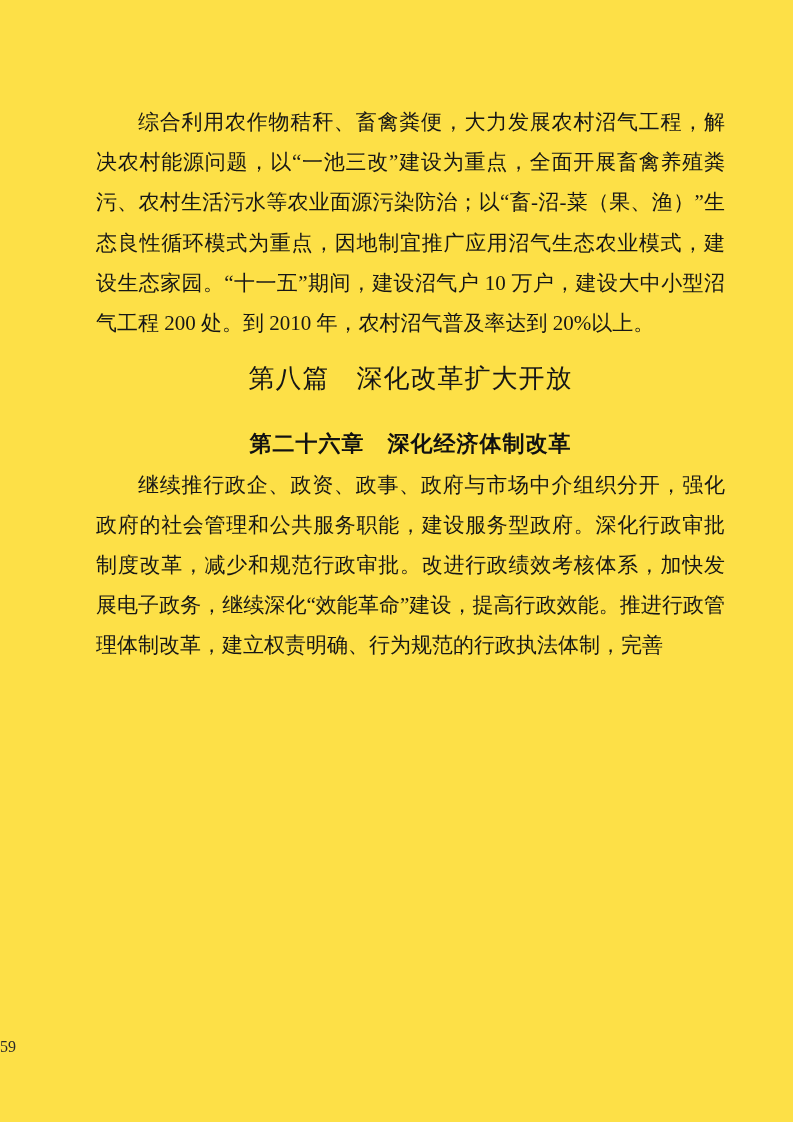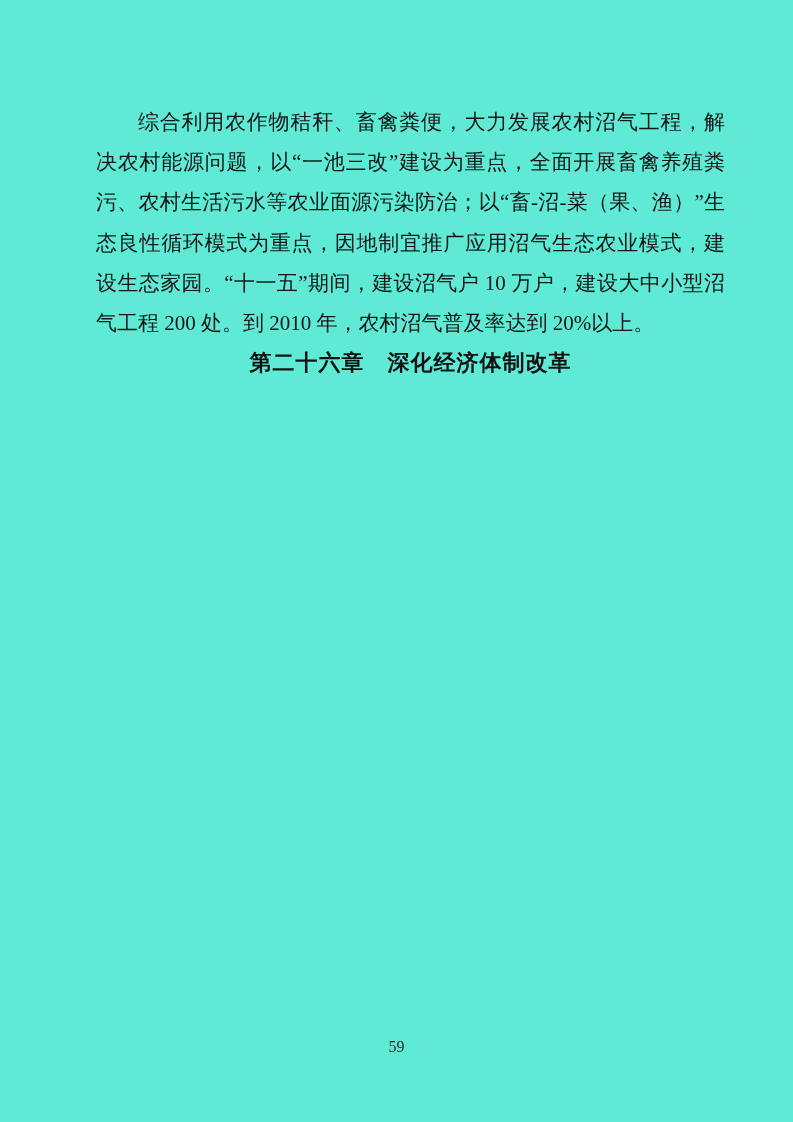--- a/index.html
+++ b/index.html
@@ -5,21 +5,21 @@
   html, body {
     margin: 0;
     padding: 0;
     background: #ffffff;
   }
   .page {
     position: relative;
     width: 793px;
     height: 1122px;
     margin: 0;
-    background: #5eead4;
+    background: #fde047;
     box-sizing: border-box;
     padding: 102px 68px 0 96px;
     overflow: hidden;
     color: #161616;
     font-family: "Liberation Serif", "DejaVu Serif", serif;
   }
   .body-par {
     margin: 0;
     font-size: 21px;
     line-height: 40.2px;
@@ -53,36 +53,37 @@
     text-align: center;
     font-weight: 400;
     letter-spacing: 1px;
     font-family: "Liberation Serif", "DejaVu Serif", serif;
   }
   .page-number {
     position: absolute;
     top: 1036px;
     left: 0;
     width: 100%;
-    text-align: center;
     font-size: 16px;
     line-height: 22px;
     color: #2a2a2a;
     font-family: "Liberation Serif", "DejaVu Serif", serif;
   }
 </style>
 </head>
 <body>
 
 <div class="page">
 
   <p class="body-par">综合利用农作物秸秆、畜禽粪便，大力发展农村沼气工程，解决农村能源问题，以“一池三改”建设为重点，全面开展畜禽养殖粪污、农村生活污水等农业面源污染防治；以“畜-沼-菜（果、渔）”生态良性循环模式为重点，因地制宜推广应用沼气生态农业模式，建设生态家园。“十一五”期间，建设沼气户 10 万户，建设大中小型沼气工程 200 处。到 2010 年，农村沼气普及率达到 20%以上。</p>
 
+  <h1 class="part-heading">第八篇　深化改革扩大开放</h1>
 
 
   <h2 class="chapter-heading">第二十六章　深化经济体制改革</h2>
 
 
 
+  <p class="body-par">继续推行政企、政资、政事、政府与市场中介组织分开，强化政府的社会管理和公共服务职能，建设服务型政府。深化行政审批制度改革，减少和规范行政审批。改进行政绩效考核体系，加快发展电子政务，继续深化“效能革命”建设，提高行政效能。推进行政管理体制改革，建立权责明确、行为规范的行政执法体制，完善</p>
 
   <div class="page-number">59</div>
 
 </div>
 
 </body></html>

